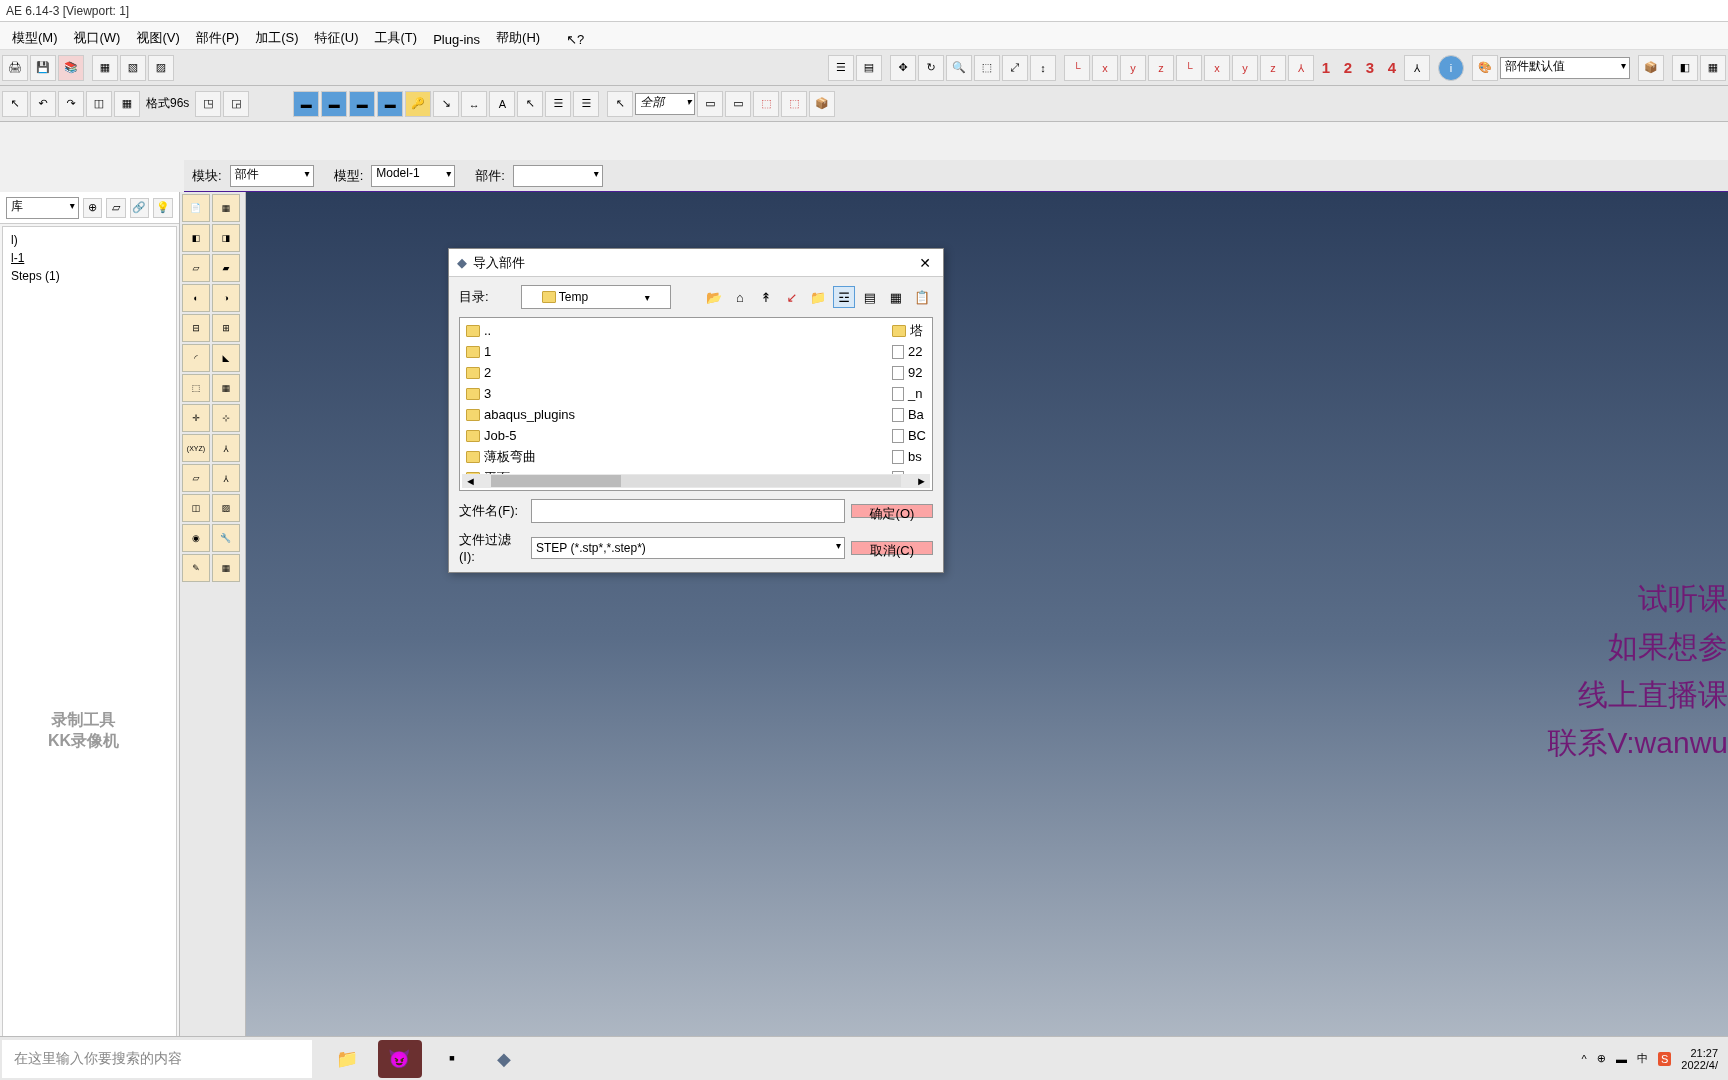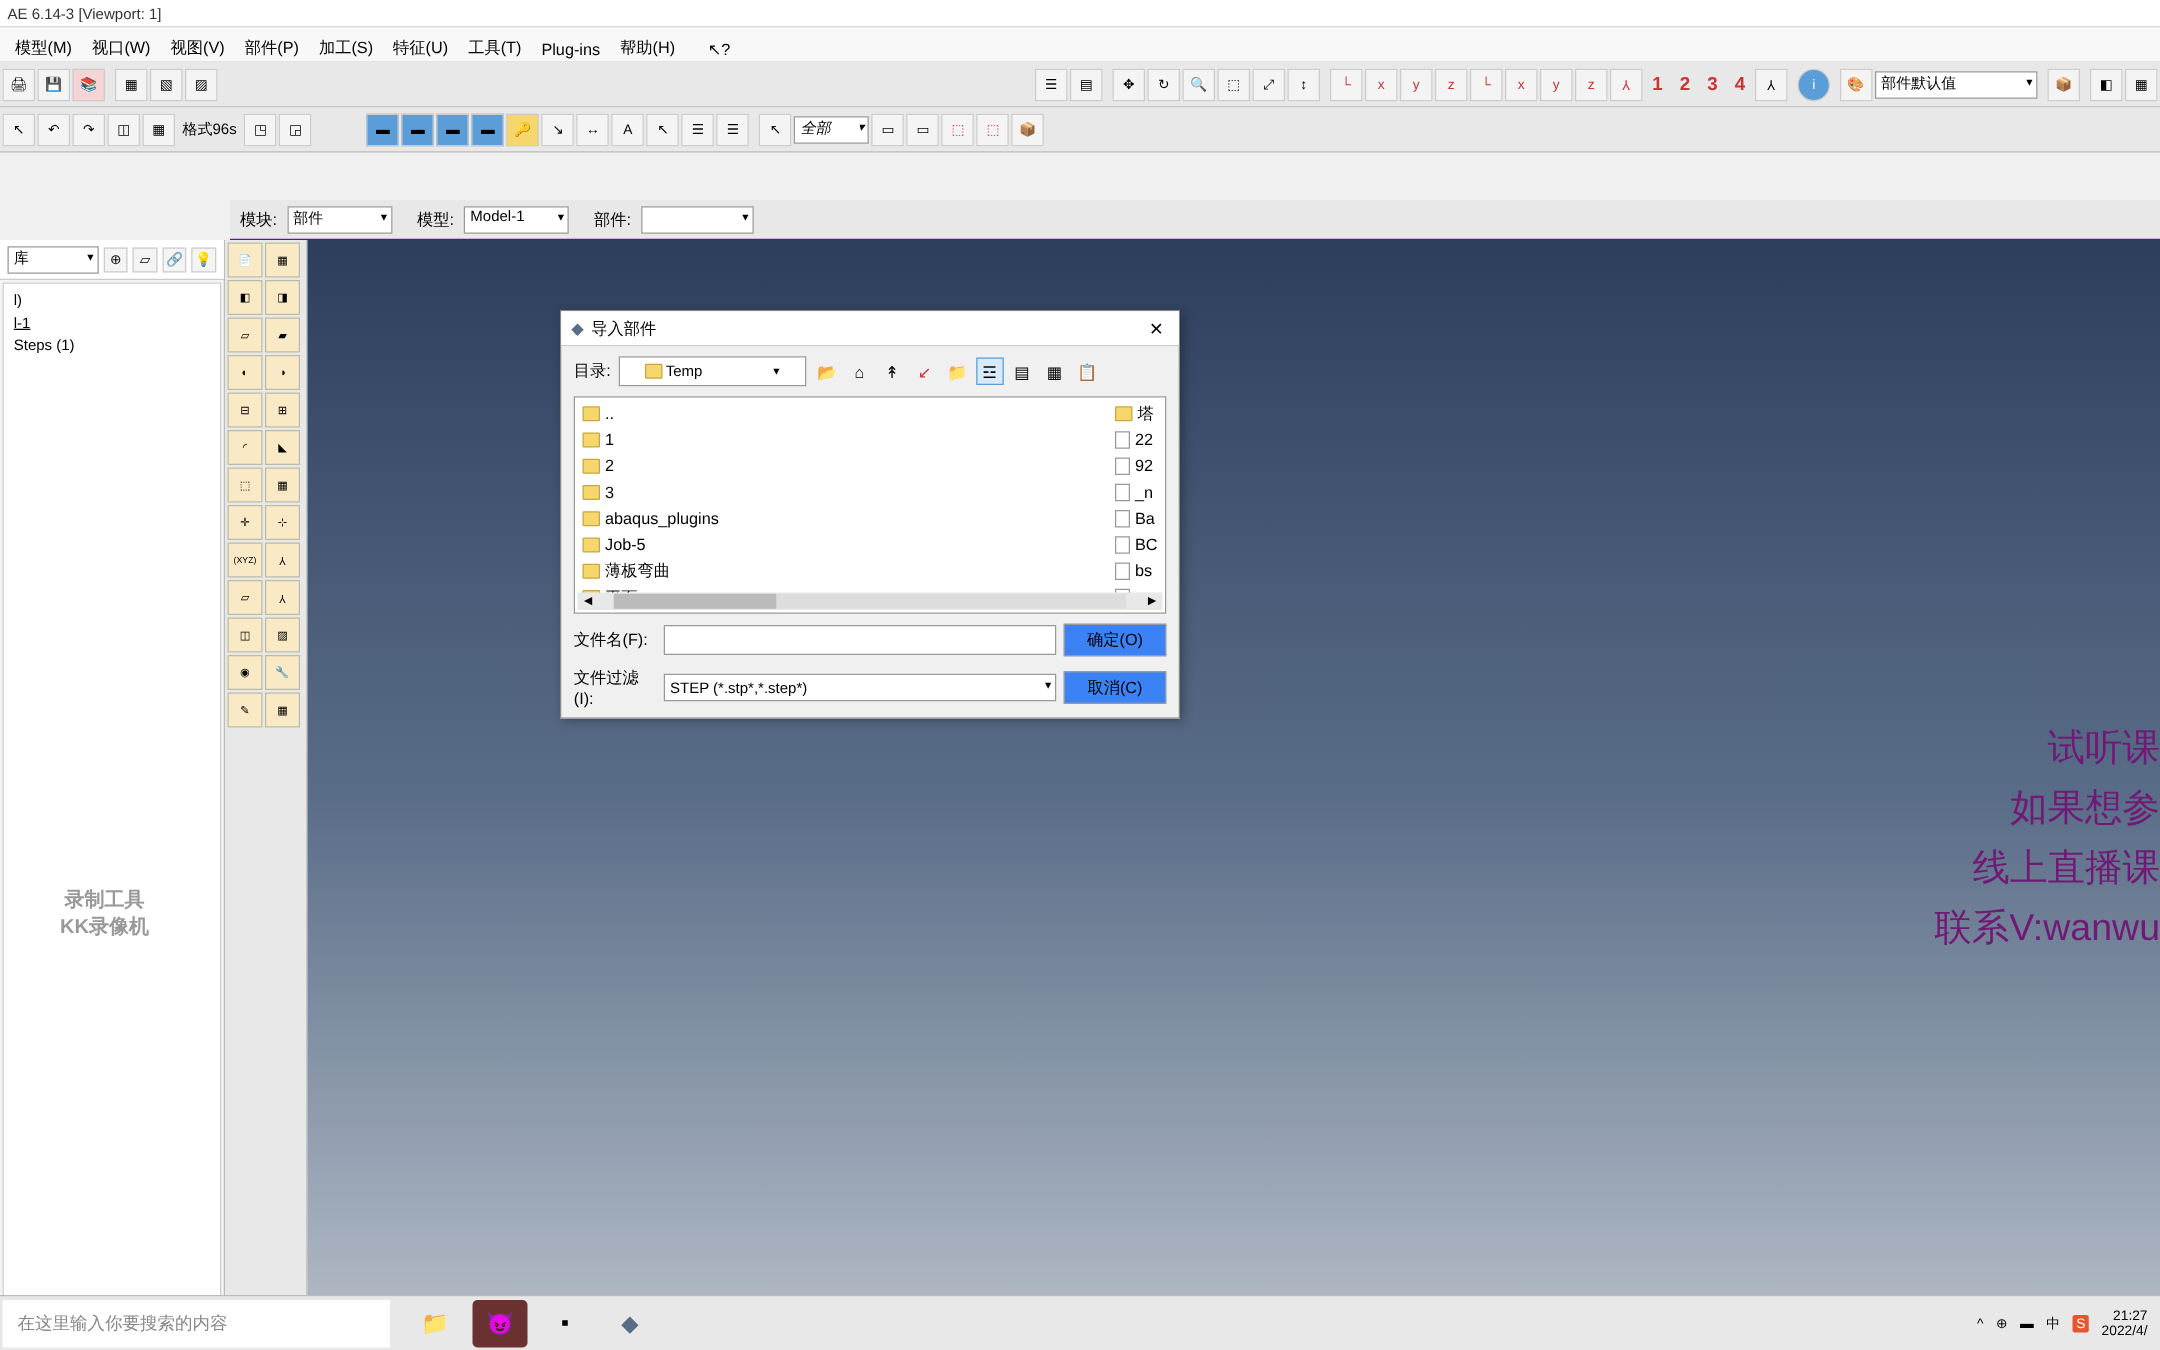--- a/index.html
+++ b/index.html
@@ -19,37 +19,37 @@
 .tool-column { width: 66px; background: #e8e8e8; border-right: 1px solid #bbb; display: flex; flex-direction: column; gap: 2px; padding: 2px; }
 .tool-row { display: flex; gap: 2px; }
 .tool-btn { width: 28px; height: 28px; background: #f9e9c5; border: 1px solid #bba; display: flex; align-items: center; justify-content: center; font-size: 9px; cursor: pointer; }
 .viewport { flex: 1; background: linear-gradient(180deg, #2c3e5c 0%, #5a6d88 50%, #b8c0ca 100%); position: relative; }
 .message-area { height: 180px; background: #f4f4f4; border-top: 1px solid #bbb; }
 
 .dialog { position: absolute; left: 448px; top: 248px; width: 496px; background: #f0f0f0; border: 1px solid #888; box-shadow: 2px 2px 8px rgba(0,0,0,0.3); z-index: 100; }
 .dialog-title { height: 28px; background: #fff; display: flex; align-items: center; justify-content: space-between; padding: 0 8px; font-size: 13px; border-bottom: 1px solid #ccc; }
 .dialog-close { width: 20px; height: 20px; display: flex; align-items: center; justify-content: center; cursor: pointer; font-size: 14px; }
 .dialog-body { padding: 8px 10px; }
-.dir-row { display: flex; align-items: center; gap: 6px; margin-bottom: 8px; font-size: 13px; }
+.dir-row { display: flex; align-items: center; gap: 6px; margin-bottom: 8px; font-size: 13px; justify-content: space-between; }
 .dir-select { width: 150px; height: 24px; border: 1px solid #999; background: #fff; display: flex; align-items: center; padding: 0 20px; font-size: 12px; gap: 3px; }
 .dir-icons { display: flex; gap: 4px; }
 .dir-icon { width: 22px; height: 22px; border: 1px solid transparent; display: flex; align-items: center; justify-content: center; font-size: 13px; cursor: pointer; }
 .dir-icon.active { border: 1px solid #5a9dd8; background: #d9e9f7; }
 .file-list { background: #fff; border: 1px solid #999; height: 174px; display: flex; font-size: 13px; overflow: hidden; position: relative; }
 .file-col { padding: 2px; }
 .file-item { display: flex; align-items: center; gap: 4px; padding: 1px 4px; cursor: default; height: 21px; }
 .folder-icon { width: 14px; height: 12px; background: #f5d76e; border: 1px solid #c9a53b; border-radius: 1px; }
 .file-icon { width: 12px; height: 14px; background: #fff; border: 1px solid #999; }
 .scroll-hint { position: absolute; bottom: 2px; left: 2px; right: 2px; height: 14px; background: #e8e8e8; display: flex; align-items: center; font-size: 11px; }
 .scroll-track { flex: 1; height: 12px; background: #ddd; margin: 0 12px; position: relative; }
 .scroll-thumb { position: absolute; left: 0; width: 130px; height: 12px; background: #bbb; }
 .input-row { display: flex; align-items: center; gap: 6px; margin-top: 8px; font-size: 13px; }
 .input-label { width: 66px; }
 .input-field { flex: 1; height: 24px; border: 1px solid #999; background: #fff; padding: 0 4px; font-size: 12px; }
-.dialog-btn { width: 82px; height: 26px; background: #3b82f6; border: 1px solid #999; cursor: pointer; font-size: 13px; }
+.dialog-btn { width: 82px; height: 14px; background: #fca5a5; border: 1px solid #999; cursor: pointer; font-size: 13px; }
 
 .watermark { position: absolute; left: 48px; top: 710px; font-size: 16px; font-weight: bold; color: #999; text-align: center; }
 .red-text { position: absolute; right: 0; top: 575px; font-size: 30px; color: #701a75; font-family: "SimSun", serif; text-align: right; line-height: 1.6; }
 
 .taskbar { position: absolute; bottom: 0; left: 0; right: 0; height: 44px; background: #e8e8e8; border-top: 1px solid #bbb; display: flex; align-items: center; }
 .search-box { width: 310px; height: 38px; background: #fff; margin: 2px; display: flex; align-items: center; padding: 0 12px; font-size: 14px; color: #888; }
 .task-icons { display: flex; gap: 8px; margin-left: 12px; }
 .task-icon { width: 44px; height: 38px; display: flex; align-items: center; justify-content: center; font-size: 18px; cursor: pointer; }
 .tray { margin-left: auto; display: flex; align-items: center; gap: 10px; padding: 0 10px; font-size: 11px; }
 .tray-time { text-align: right; font-size: 11px; }

